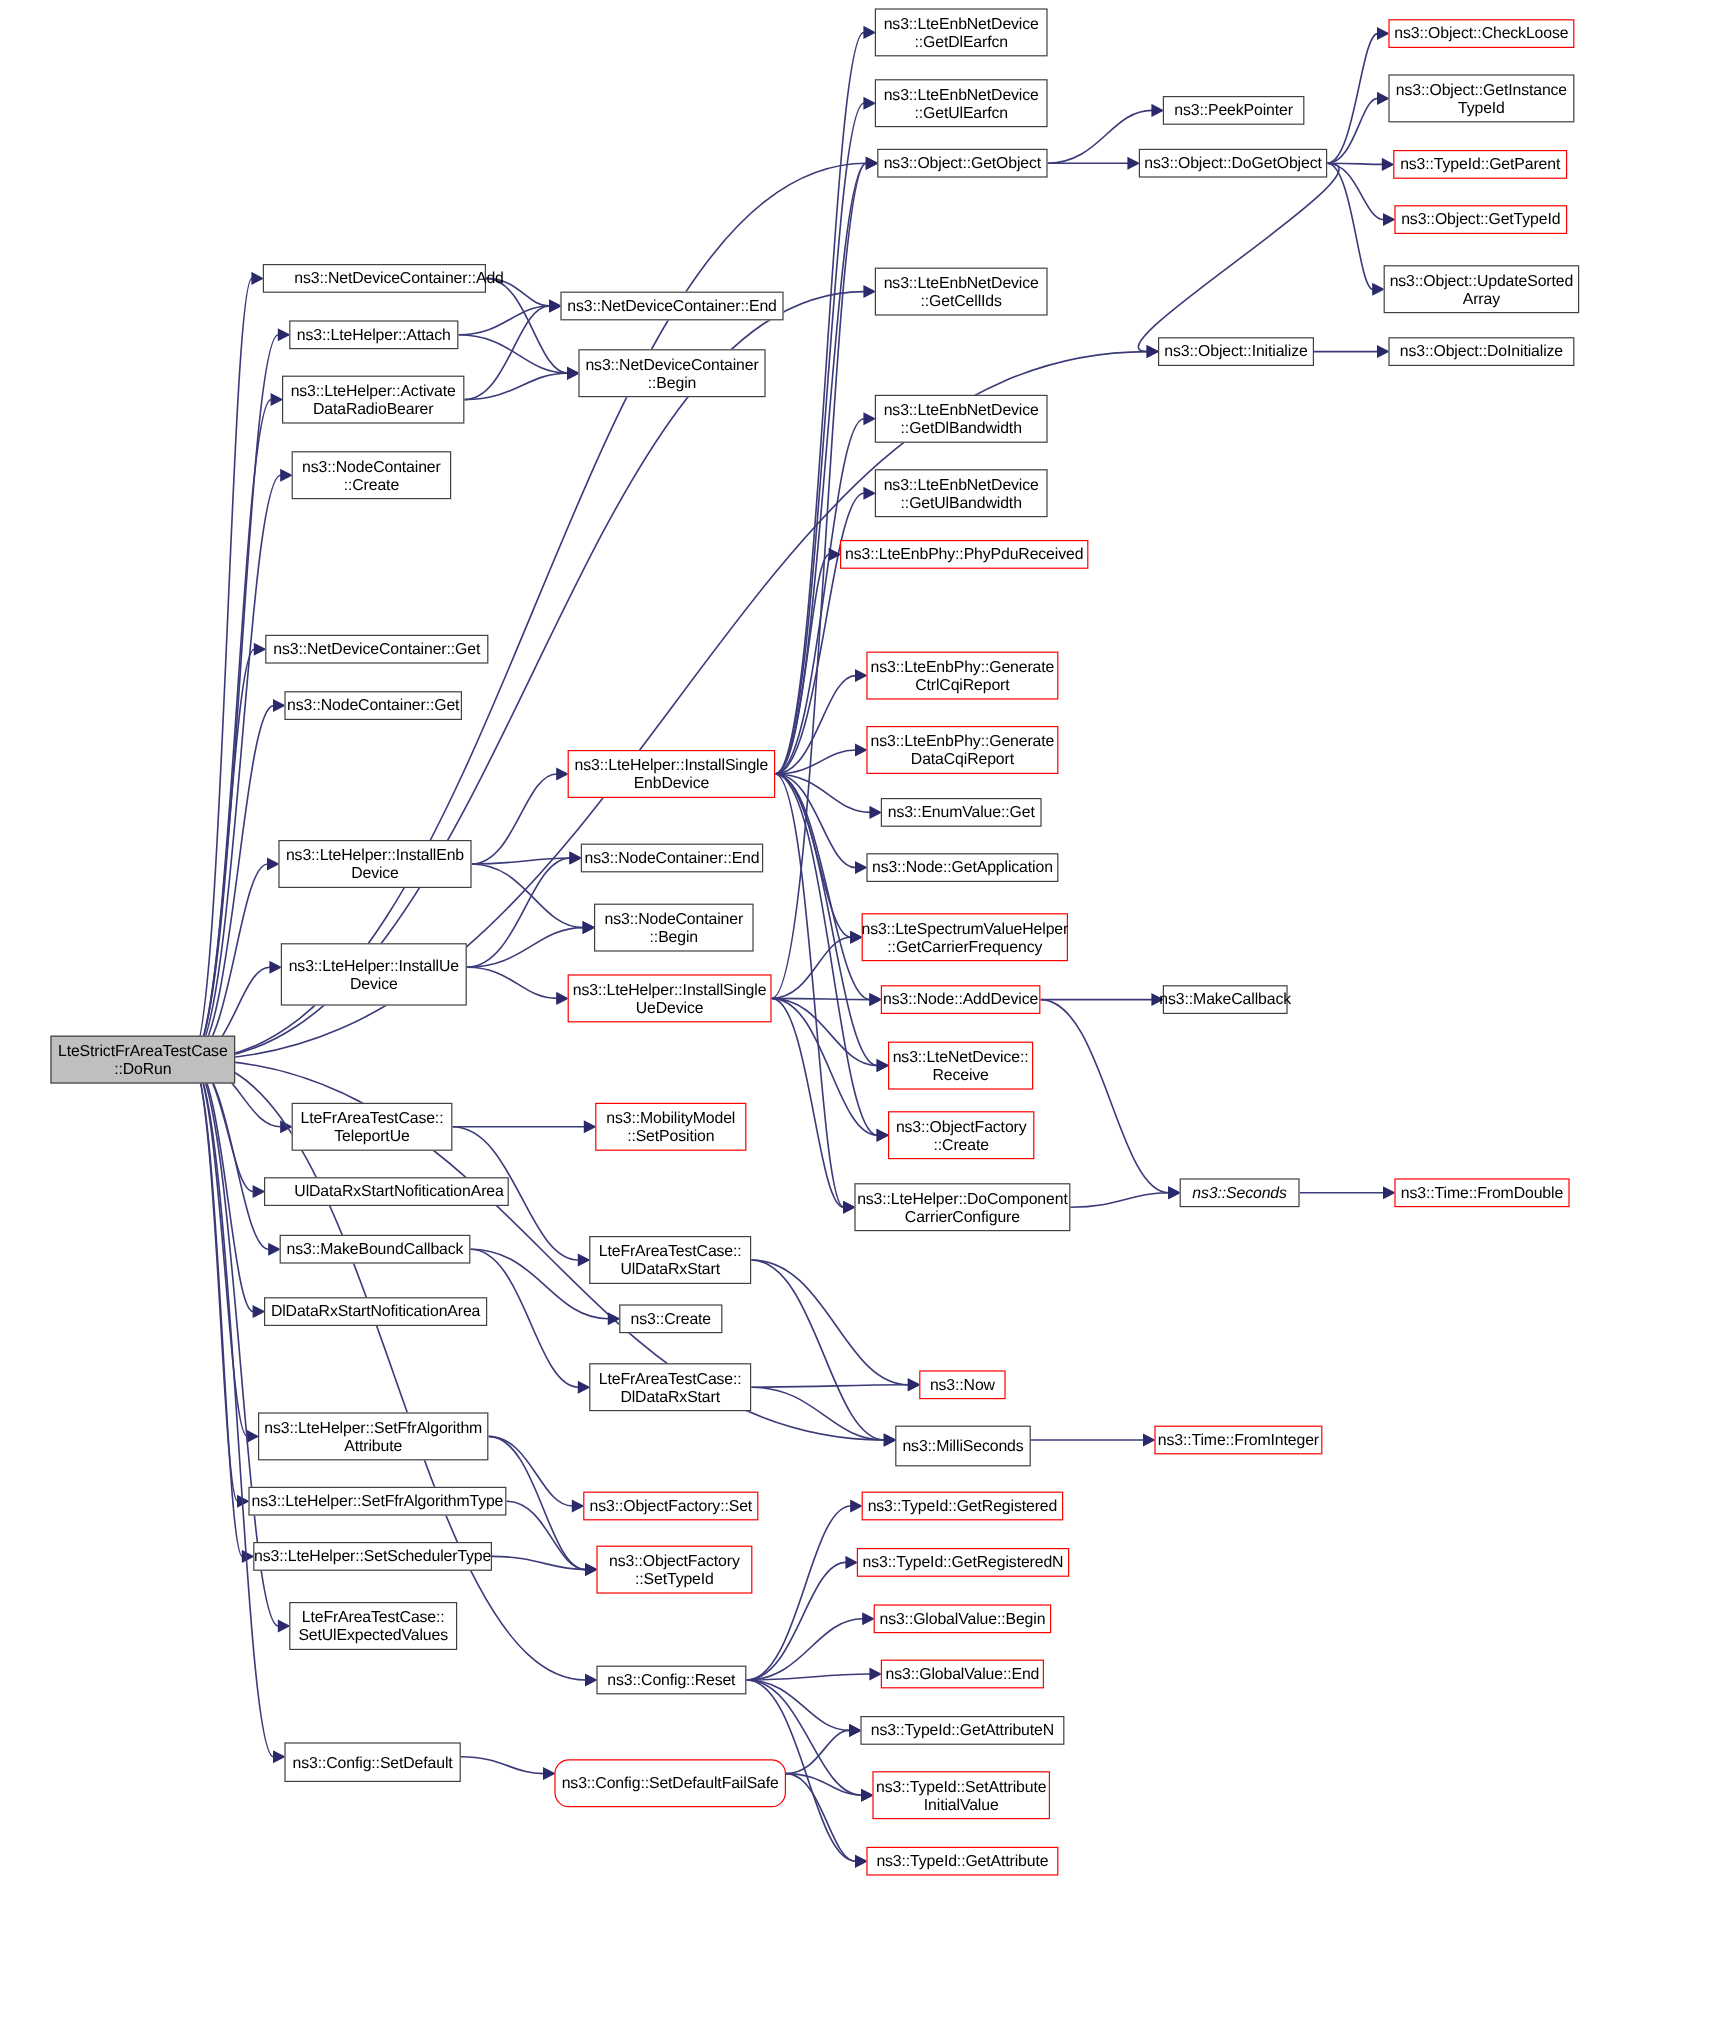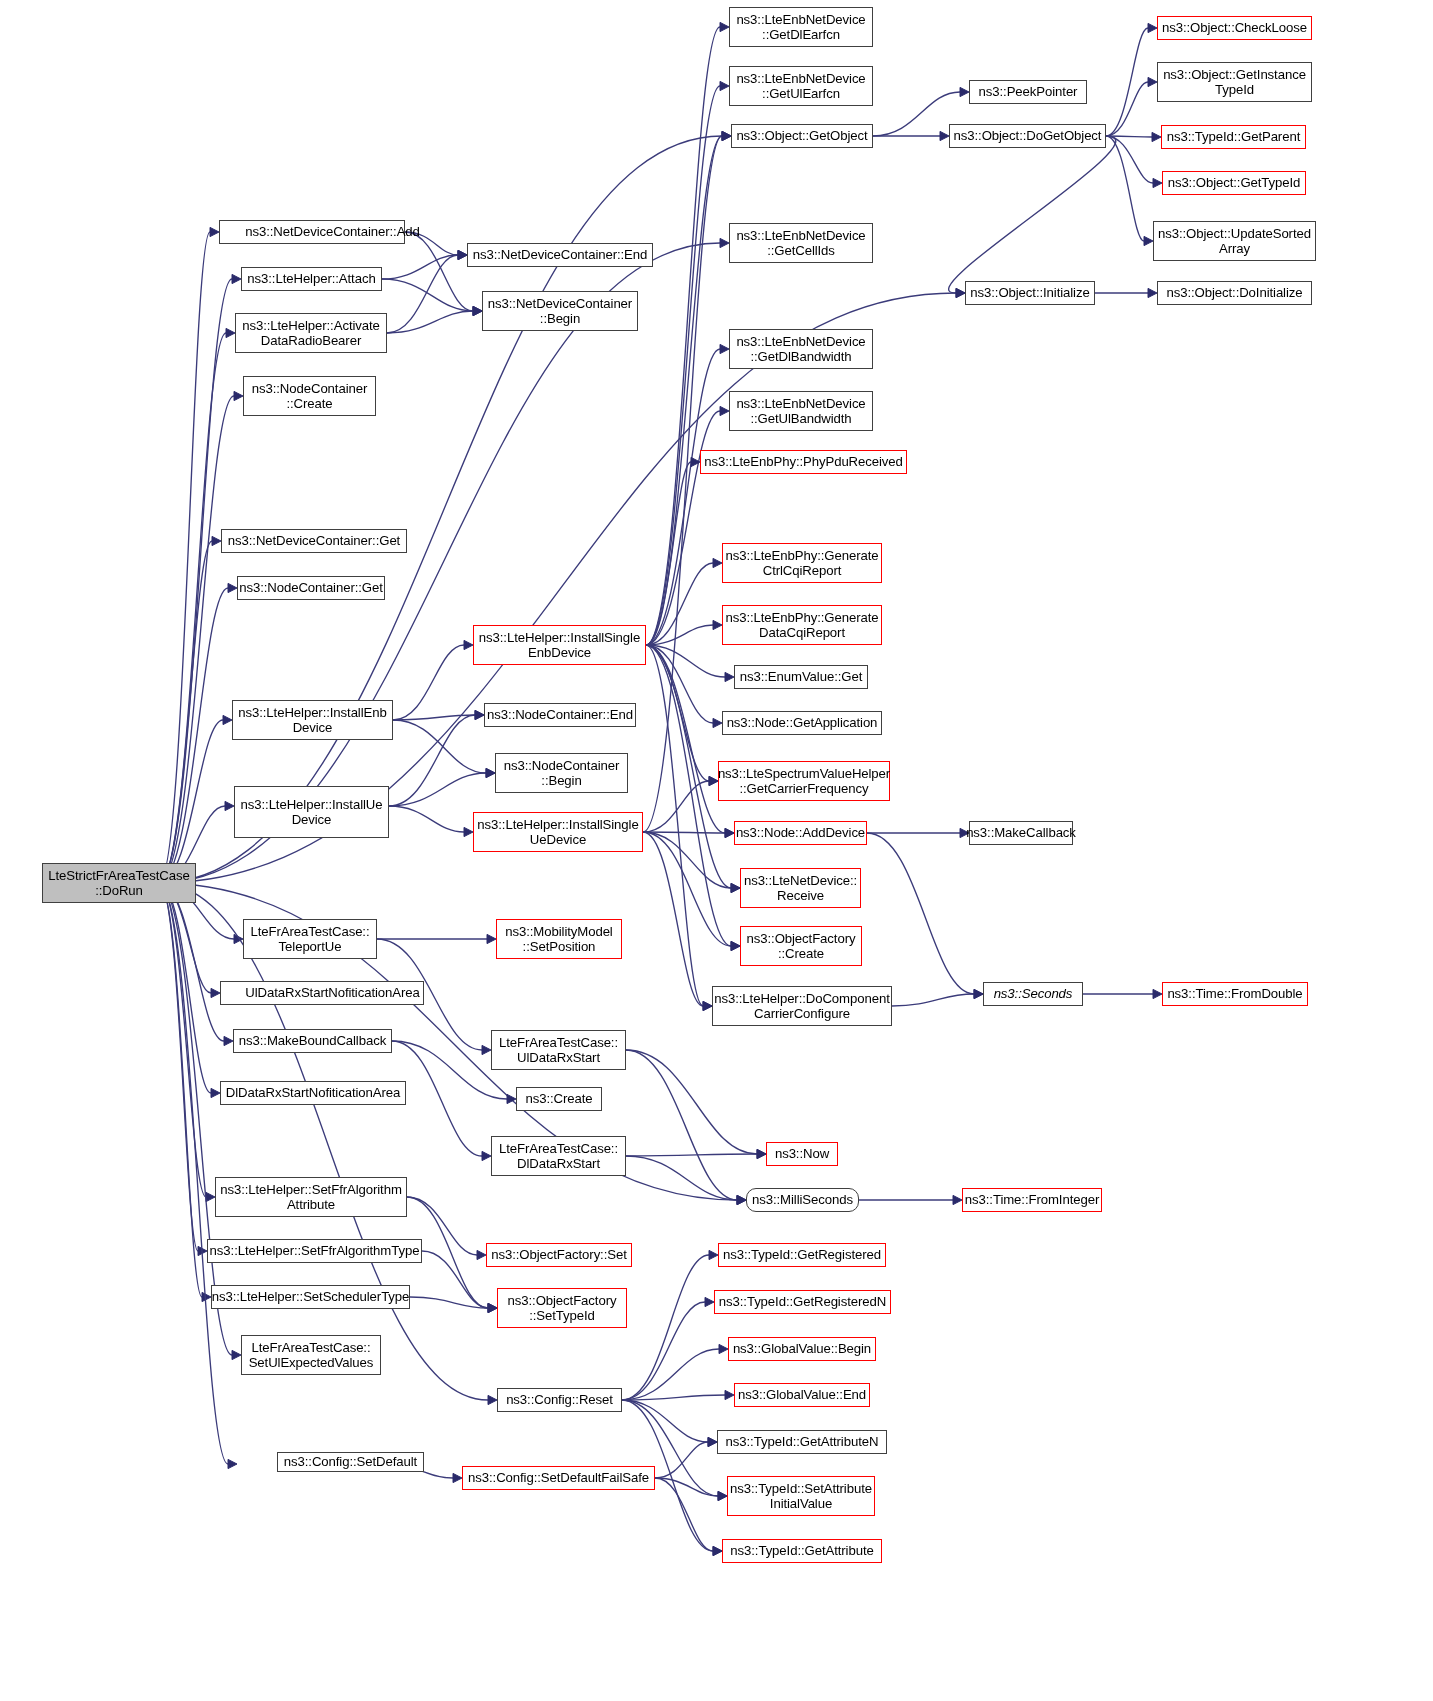--- a/index.html
+++ b/index.html
@@ -246,22 +246,22 @@
       <div class="node" style="left: 215px; top: 1177px; width: 192px; height: 40px;">ns3::LteHelper::SetFfrAlgorithm
 Attribute</div>
       <div class="node" style="left: 207px; top: 1239px; width: 215px; height: 24px;">ns3::LteHelper::SetFfrAlgorithmType</div>
       <div class="node red" style="left: 486px; top: 1243px; width: 146px; height: 24px;">ns3::ObjectFactory::Set</div>
       <div class="node" style="left: 211px; top: 1285px; width: 199px; height: 24px;">ns3::LteHelper::SetSchedulerType</div>
       <div class="node red" style="left: 497px; top: 1288px; width: 130px; height: 40px;">ns3::ObjectFactory
 ::SetTypeId</div>
       <div class="node" style="left: 241px; top: 1335px; width: 140px; height: 40px;">LteFrAreaTestCase::
 SetUlExpectedValues</div>
       <div class="node" style="left: 497px; top: 1388px; width: 125px; height: 24px;">ns3::Config::Reset</div>
-      <div class="node" style="left: 237px; top: 1452px; width: 147px; height: 20px; margin-left: 40px;">ns3::Config::SetDefault</div>
-      <div class="node red" style="left: 462px; top: 1466px; width: 193px; height: 24px;">ns3::Config::SetDefaultFailSafe</div>
+      <div class="node" style="left: 237px; top: 1452px; width: 147px; height: 33px;">ns3::Config::SetDefault</div>
+      <div class="node red" style="left: 462px; top: 1466px; width: 193px; height: 40px; border-radius: 12px;">ns3::Config::SetDefaultFailSafe</div>
       <div class="node" style="left: 729px; top: 7px; width: 144px; height: 40px;">ns3::LteEnbNetDevice
 ::GetDlEarfcn</div>
       <div class="node" style="left: 729px; top: 66px; width: 144px; height: 40px;">ns3::LteEnbNetDevice
 ::GetUlEarfcn</div>
       <div class="node" style="left: 731px; top: 124px; width: 142px; height: 24px;">ns3::Object::GetObject</div>
       <div class="node" style="left: 969px; top: 80px; width: 118px; height: 24px;">ns3::PeekPointer</div>
       <div class="node" style="left: 949px; top: 124px; width: 157px; height: 24px;">ns3::Object::DoGetObject</div>
       <div class="node red" style="left: 1157px; top: 16px; width: 155px; height: 24px;">ns3::Object::CheckLoose</div>
       <div class="node" style="left: 1157px; top: 62px; width: 155px; height: 40px;">ns3::Object::GetInstance
 TypeId</div>
@@ -290,21 +290,21 @@
       <div class="node" style="left: 969px; top: 821px; width: 104px; height: 24px;">ns3::MakeCallback</div>
       <div class="node red" style="left: 740px; top: 868px; width: 121px; height: 40px;">ns3::LteNetDevice::
 Receive</div>
       <div class="node red" style="left: 740px; top: 926px; width: 122px; height: 40px;">ns3::ObjectFactory
 ::Create</div>
       <div class="node" style="left: 712px; top: 986px; width: 180px; height: 40px;">ns3::LteHelper::DoComponent
 CarrierConfigure</div>
       <div class="node" style="left: 983px; top: 982px; width: 100px; height: 24px; font-style: italic;">ns3::Seconds</div>
       <div class="node red" style="left: 1162px; top: 982px; width: 146px; height: 24px;">ns3::Time::FromDouble</div>
       <div class="node red" style="left: 766px; top: 1142px; width: 72px; height: 24px;">ns3::Now</div>
-      <div class="node" style="left: 746px; top: 1188px; width: 113px; height: 24px; border-radius: 10px;">ns3::MilliSeconds</div>
+      <div class="node" style="left: 746px; top: 1188px; width: 113px; height: 34px;">ns3::MilliSeconds</div>
       <div class="node red" style="left: 962px; top: 1188px; width: 140px; height: 24px;">ns3::Time::FromInteger</div>
       <div class="node red" style="left: 718px; top: 1243px; width: 168px; height: 24px;">ns3::TypeId::GetRegistered</div>
       <div class="node red" style="left: 714px; top: 1290px; width: 177px; height: 24px;">ns3::TypeId::GetRegisteredN</div>
       <div class="node red" style="left: 728px; top: 1337px; width: 148px; height: 24px;">ns3::GlobalValue::Begin</div>
       <div class="node red" style="left: 734px; top: 1383px; width: 136px; height: 24px;">ns3::GlobalValue::End</div>
       <div class="node" style="left: 717px; top: 1430px; width: 170px; height: 24px;">ns3::TypeId::GetAttributeN</div>
       <div class="node red" style="left: 727px; top: 1476px; width: 148px; height: 40px;">ns3::TypeId::SetAttribute
 InitialValue</div>
       <div class="node red" style="left: 722px; top: 1539px; width: 160px; height: 24px;">ns3::TypeId::GetAttribute</div>
     </div>

